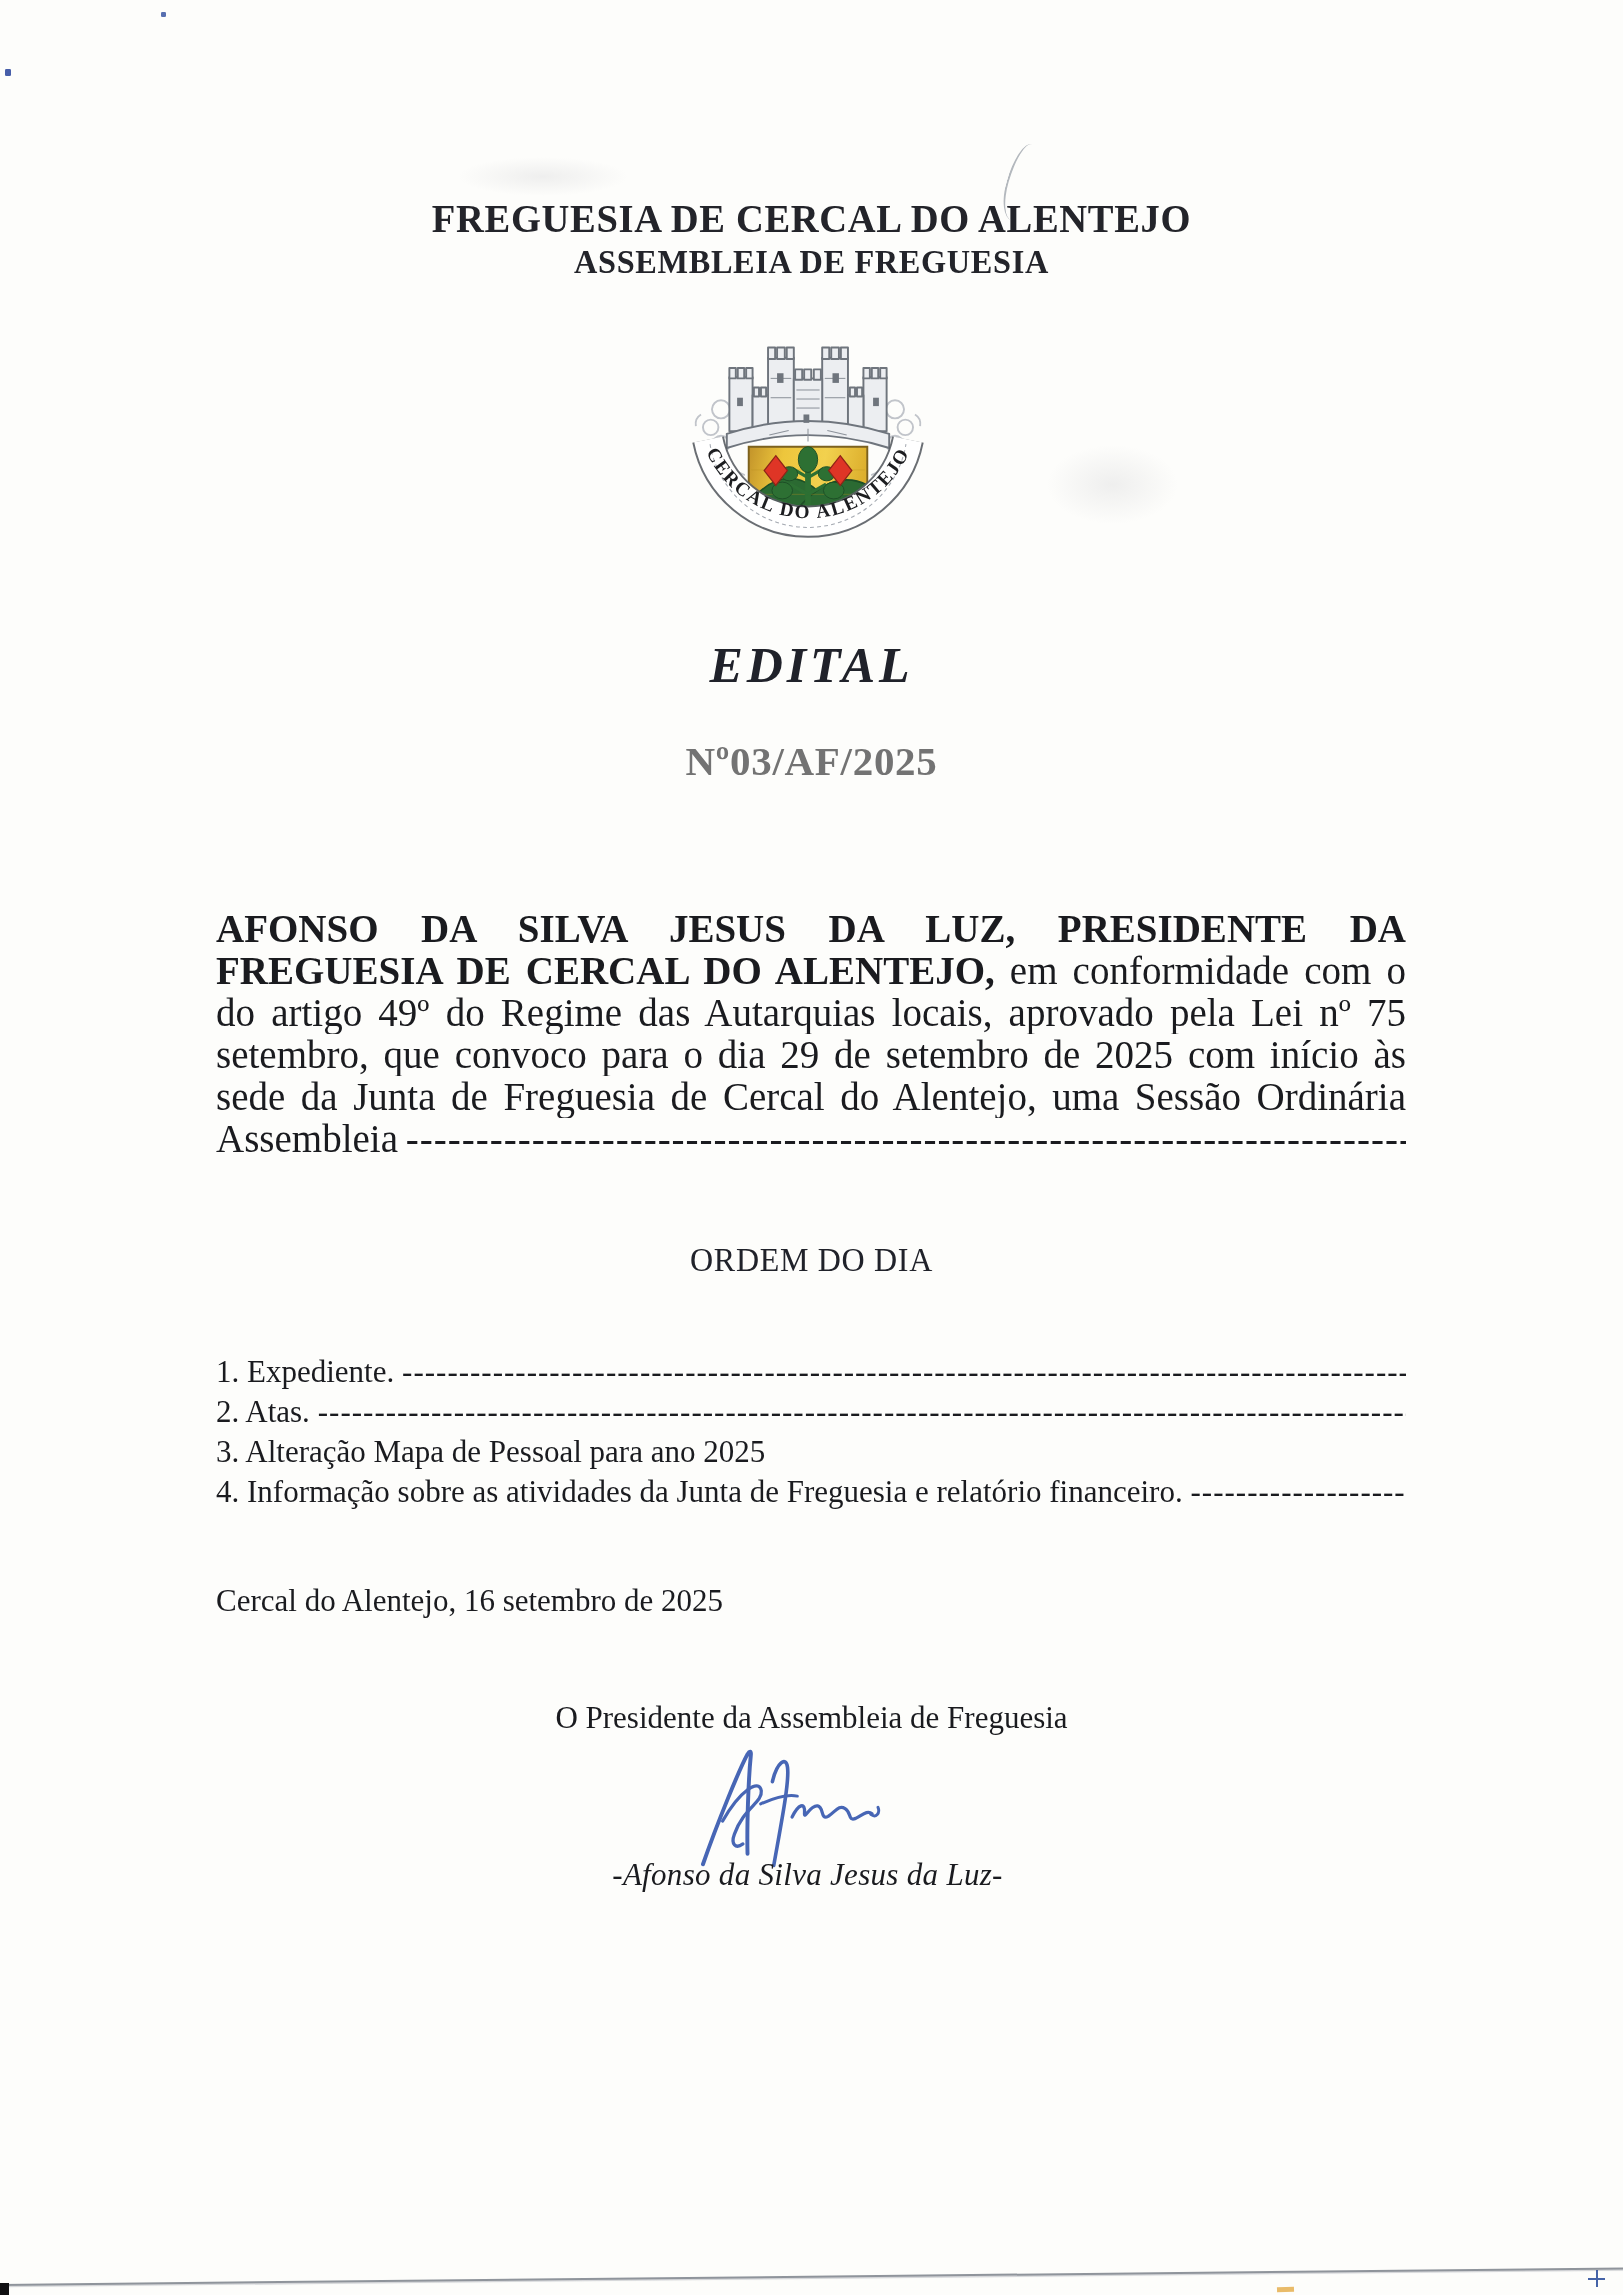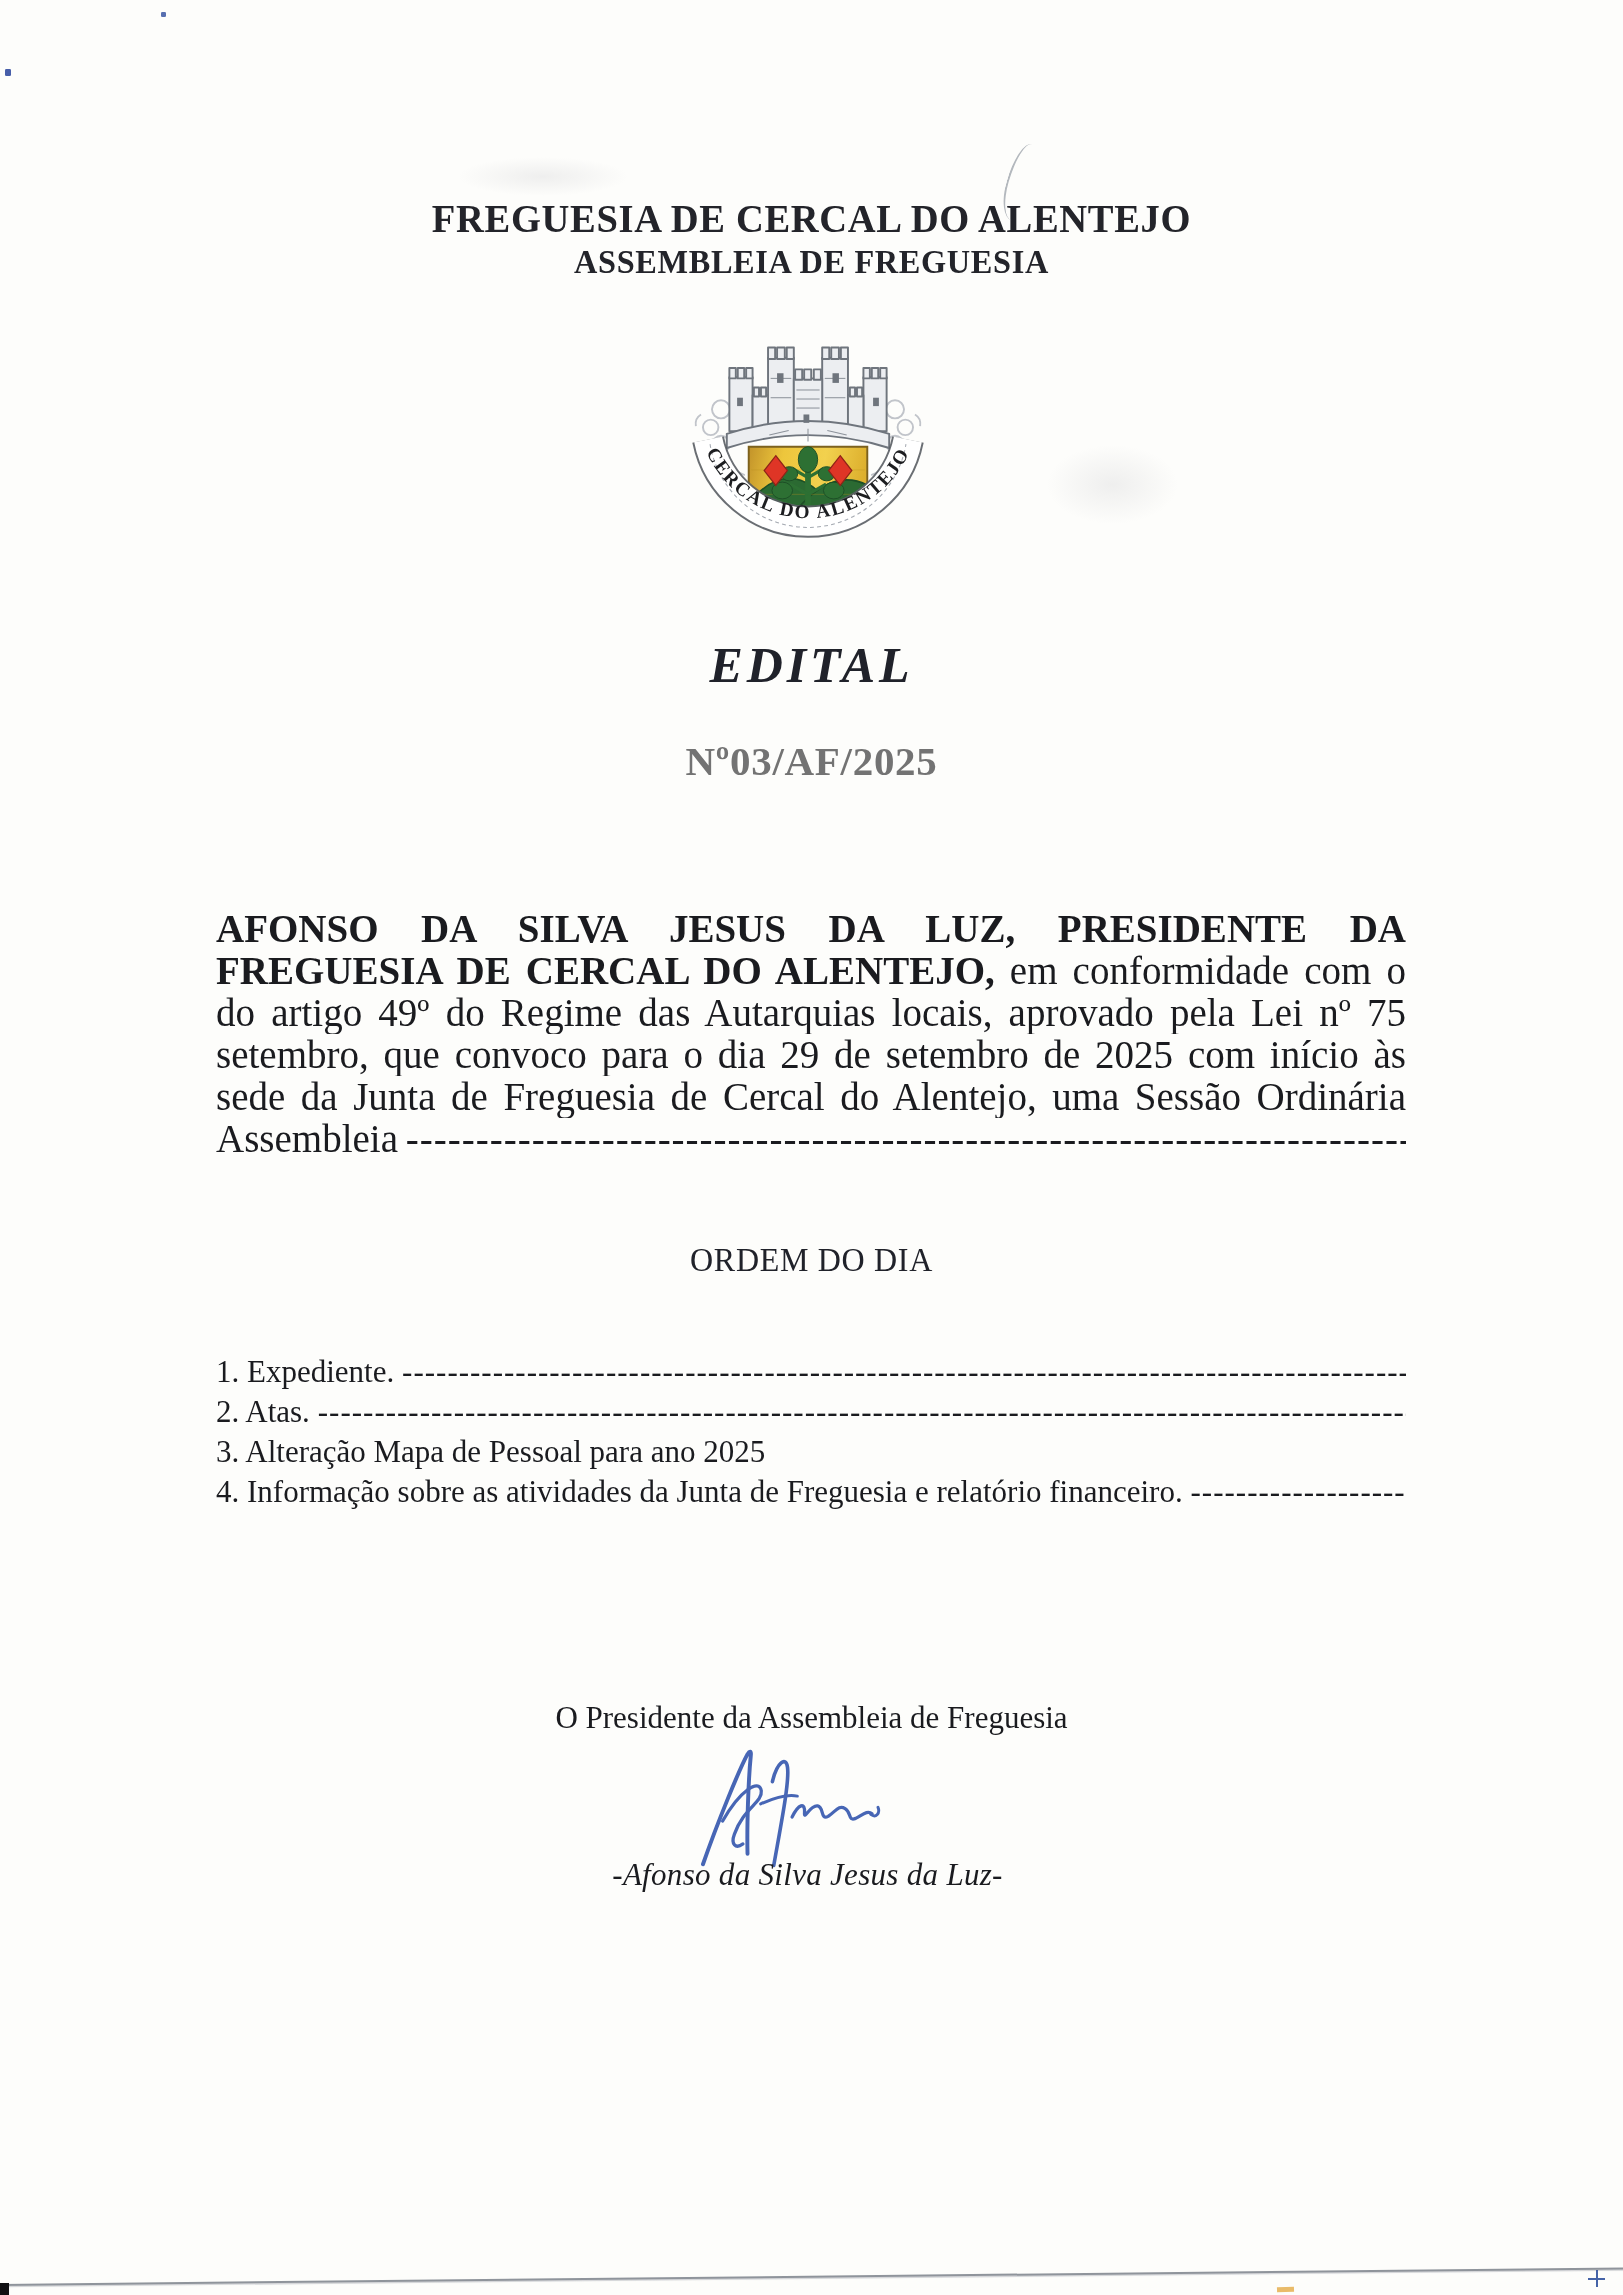--- a/index.html
+++ b/index.html
@@ -244,20 +244,21 @@
     </div>
     <div class="arow">
       <span class="t">3. Alteração Mapa de Pessoal para ano 2025</span>
     </div>
     <div class="arow">
       <span class="t">4. Informação sobre as atividades da Junta de Freguesia e relatório financeiro.</span>
       <span class="fill-dashes">----------------------------------------------------------------------------------------------------------------------------------------------------------------</span>
     </div>
   </div>
 
+  <div class="place-date">Cercal do Alentejo, 16 setembro de 2025</div>
   <div class="signer-role">O Presidente da Assembleia de Freguesia</div>
 
   <div id="sig-wrap">
     <svg viewBox="0 0 380 212" xmlns="http://www.w3.org/2000/svg">
       <g fill="none" stroke-width="6" stroke-linecap="round" stroke-linejoin="round" stroke="#4766b5">
         <path d="M32,188 C55,122 88,42 100,20 C103,15 106,14 105,22 C101,62 99,132 100,172"></path>
         <path d="M62,122 C88,76 118,56 121,76 C123,94 94,102 80,142 C74,158 82,165 93,157" stroke-width="5"></path>
         <path d="M138,62 C145,32 159,23 161,40 C164,62 152,122 140,190" stroke-width="5.5"></path>
         <path d="M120,96 C142,86 162,81 176,84" stroke-width="4.5"></path>
         <path d="M168,116 C178,96 188,93 187,109 C186,123 195,97 207,99 C217,101 211,121 223,115 C235,107 239,97 249,103 C259,109 253,123 265,118 C275,113 283,105 290,111" stroke-width="5"></path>

